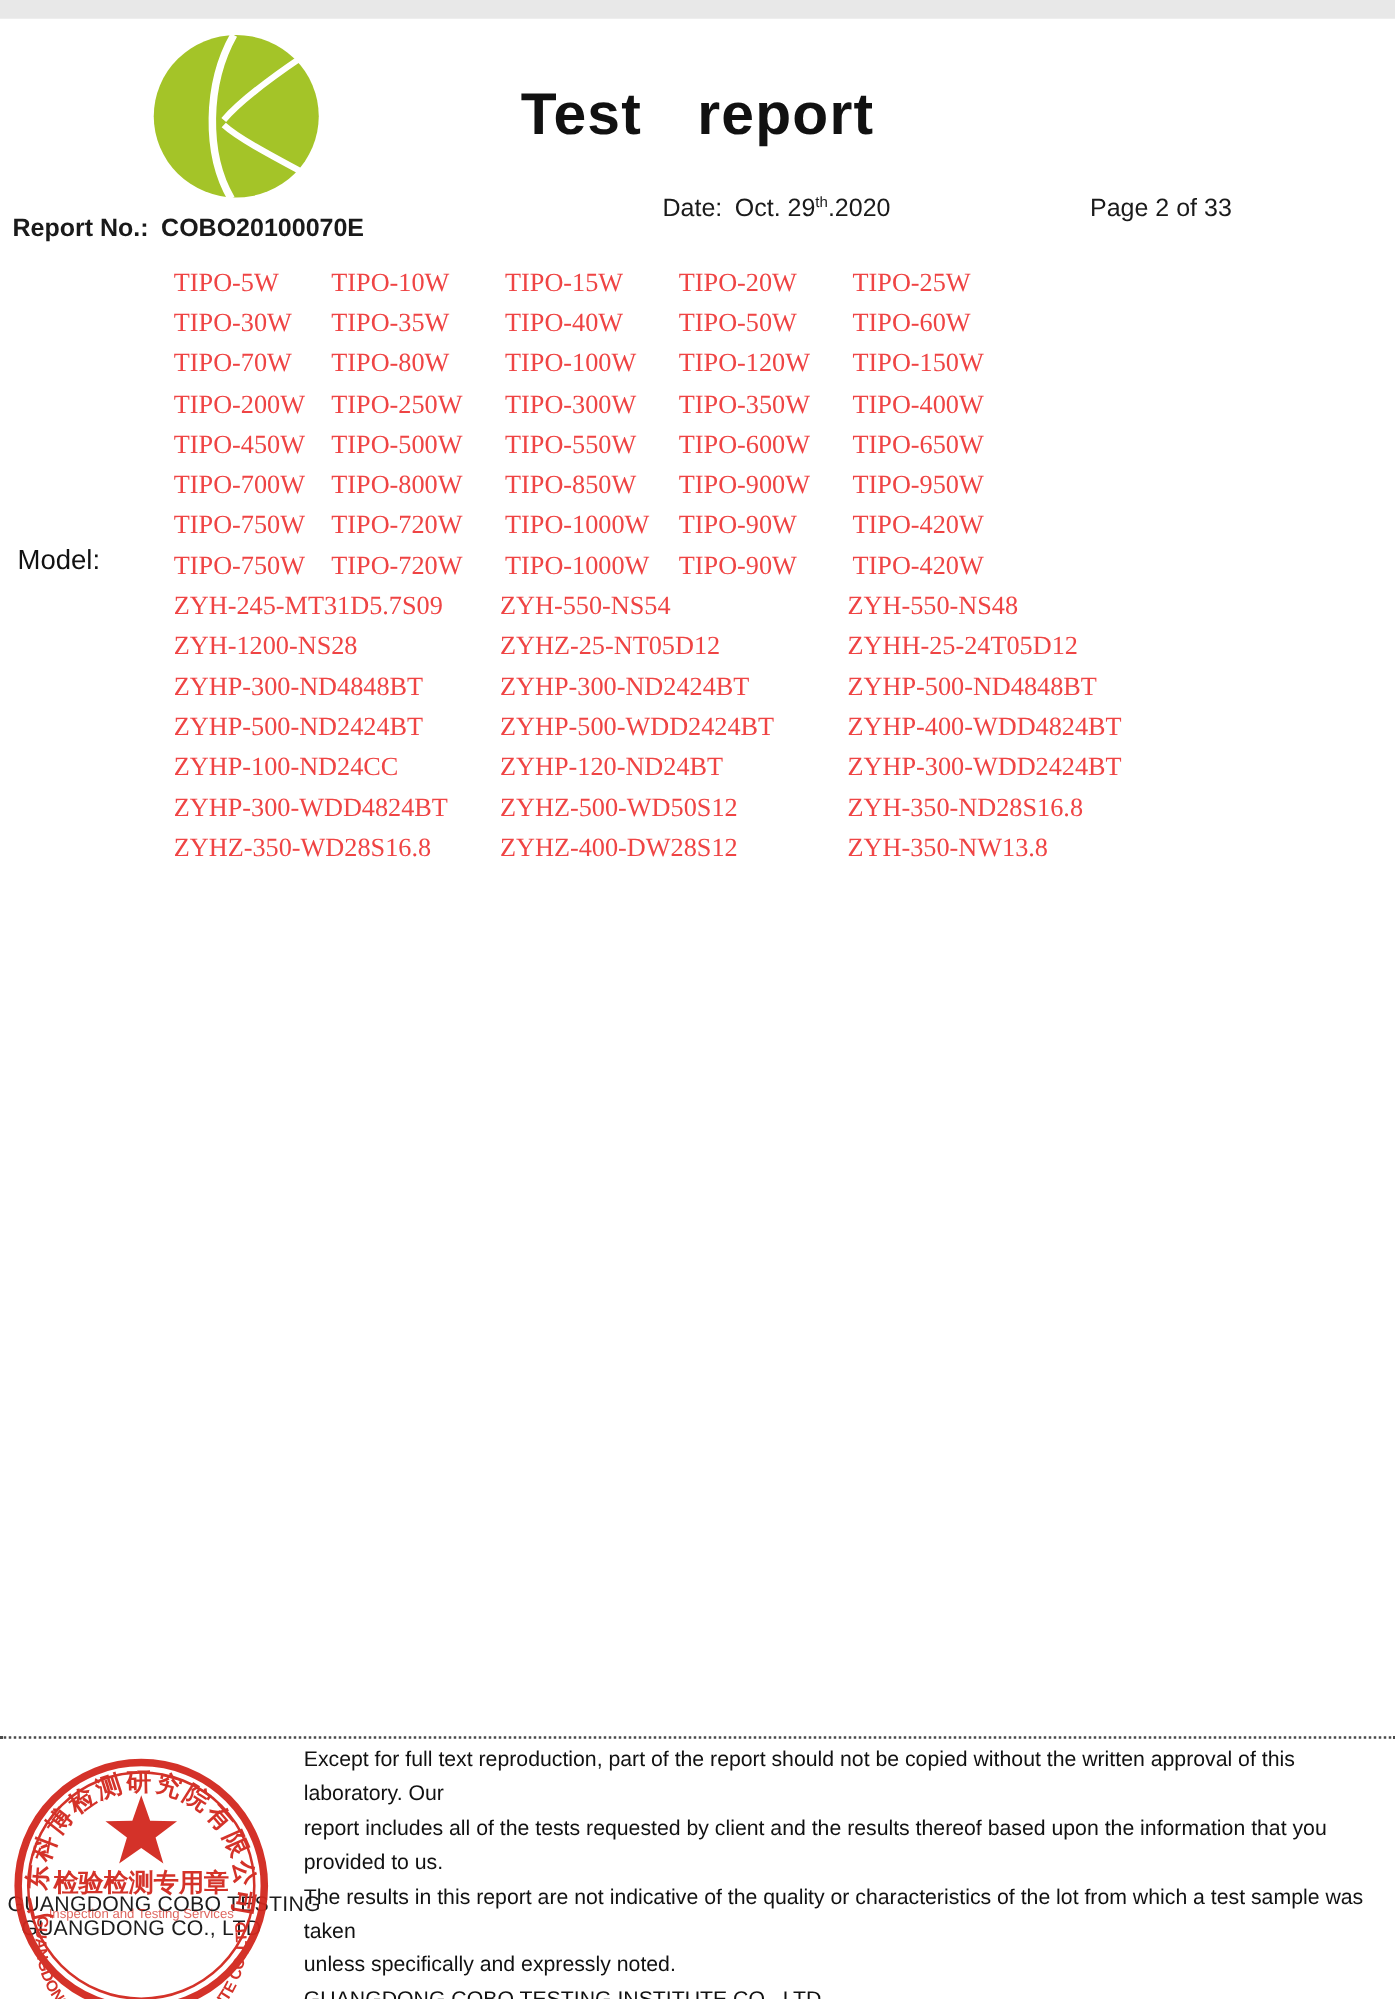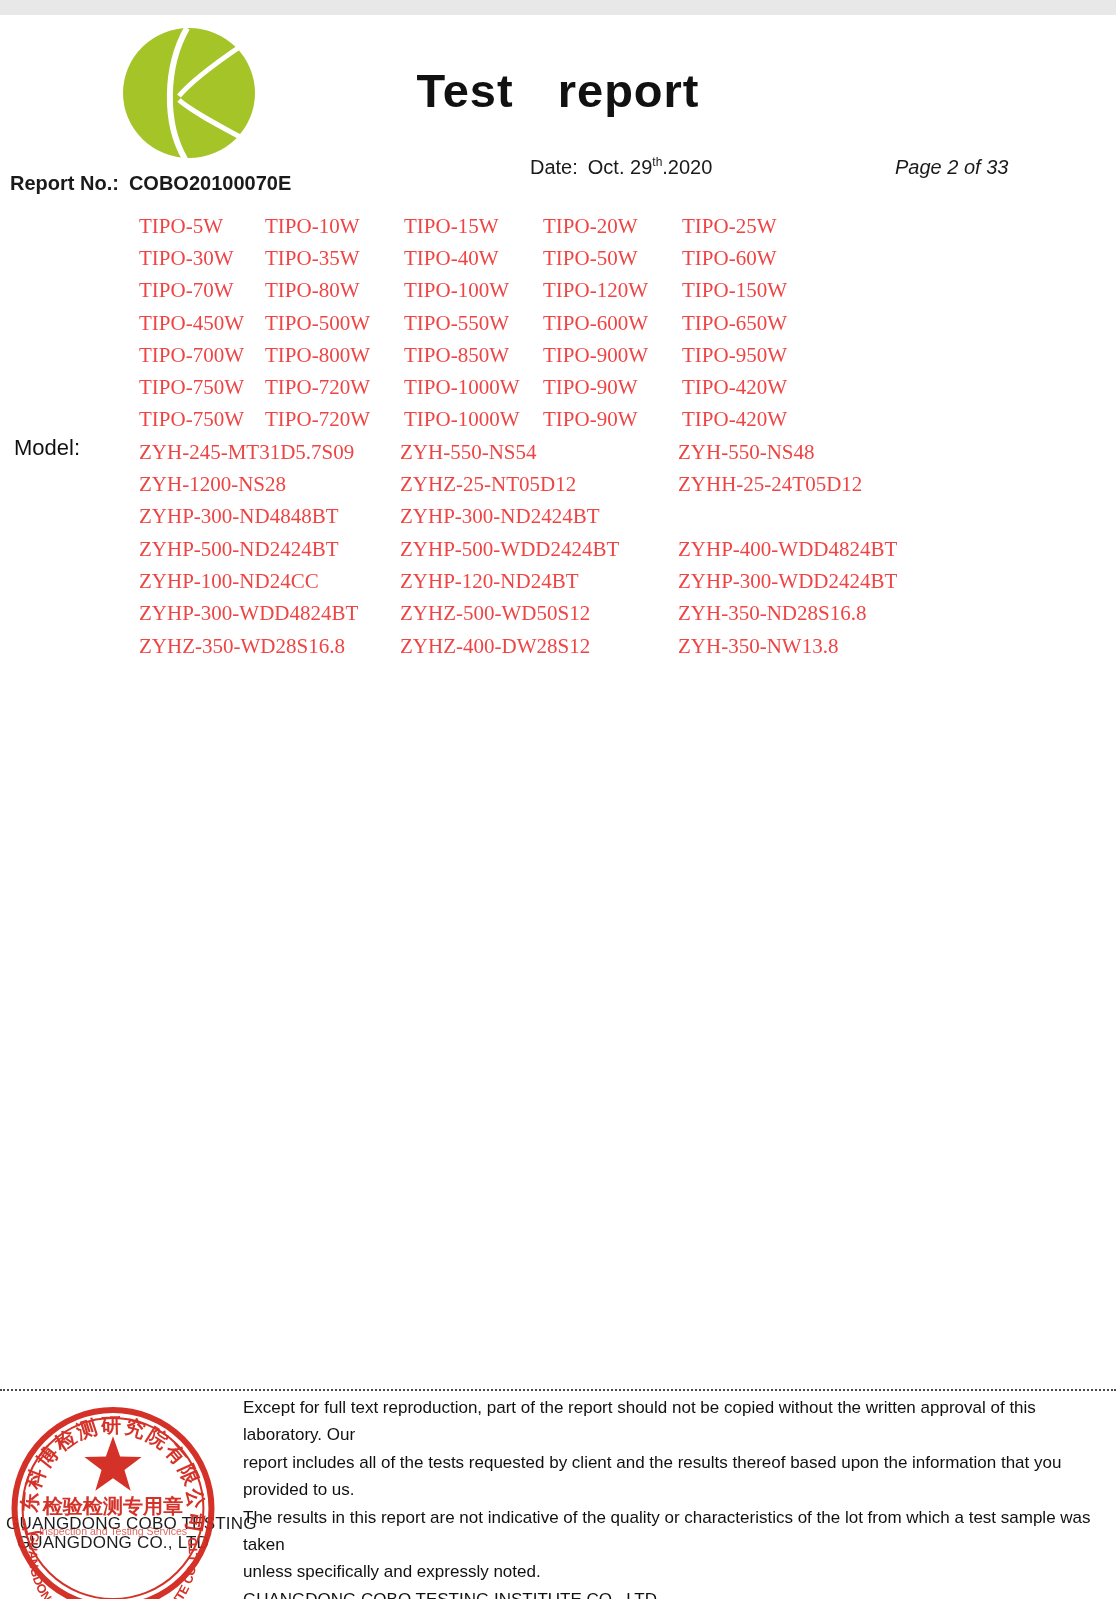--- a/index.html
+++ b/index.html
@@ -17,21 +17,21 @@
   .title{
     position:absolute;left:0;top:48px;width:100%;
     text-align:center;font-size:47px;font-weight:bold;
     letter-spacing:1px;word-spacing:30px;color:#111;
   }
   .meta{position:absolute;left:0;top:141px;width:100%;height:28px;font-size:20px;}
   .meta .lbl{margin-right:10px;}
   .report-no{position:absolute;left:10px;top:16px;font-weight:bold;}
   .date{position:absolute;left:530px;top:0;}
   .date sup{font-size:12px;line-height:0;}
-  .pageno{position:absolute;left:895px;top:0;font-style:italic;}
+  .pageno{position:absolute;left:872px;top:0;}
   
   .model-label{position:absolute;left:14px;top:420px;font-size:22px;color:#111;}
   .model-rows{
     position:absolute;left:139px;top:195px;width:880px;
     font-family:"Liberation Serif","DejaVu Serif",serif;
     font-size:21px;color:#ef4444;
   }
   .model-row{display:grid;height:32.3px;align-items:center;}
   .model-row.cols5{grid-template-columns:126px 139px 139px 139px auto;}
   .model-row.cols3{grid-template-columns:261px 278px auto;}
@@ -87,20 +87,27 @@
         <span class="model-cell">TIPO-60W</span>
       </div>
       <div class="model-row cols5">
         <span class="model-cell">TIPO-70W</span>
         <span class="model-cell">TIPO-80W</span>
         <span class="model-cell">TIPO-100W</span>
         <span class="model-cell">TIPO-120W</span>
         <span class="model-cell">TIPO-150W</span>
       </div>
       <div class="model-row cols5">
+        <span class="model-cell">TIPO-200W</span>
+        <span class="model-cell">TIPO-250W</span>
+        <span class="model-cell">TIPO-300W</span>
+        <span class="model-cell">TIPO-350W</span>
+        <span class="model-cell">TIPO-400W</span>
+      </div>
+      <div class="model-row cols5">
         <span class="model-cell">TIPO-450W</span>
         <span class="model-cell">TIPO-500W</span>
         <span class="model-cell">TIPO-550W</span>
         <span class="model-cell">TIPO-600W</span>
         <span class="model-cell">TIPO-650W</span>
       </div>
       <div class="model-row cols5">
         <span class="model-cell">TIPO-700W</span>
         <span class="model-cell">TIPO-800W</span>
         <span class="model-cell">TIPO-850W</span>
@@ -127,20 +134,21 @@
         <span class="model-cell">ZYH-550-NS48</span>
       </div>
       <div class="model-row cols3">
         <span class="model-cell">ZYH-1200-NS28</span>
         <span class="model-cell">ZYHZ-25-NT05D12</span>
         <span class="model-cell">ZYHH-25-24T05D12</span>
       </div>
       <div class="model-row cols3">
         <span class="model-cell">ZYHP-300-ND4848BT</span>
         <span class="model-cell">ZYHP-300-ND2424BT</span>
+        <span class="model-cell">ZYHP-500-ND4848BT</span>
       </div>
       <div class="model-row cols3">
         <span class="model-cell">ZYHP-500-ND2424BT</span>
         <span class="model-cell">ZYHP-500-WDD2424BT</span>
         <span class="model-cell">ZYHP-400-WDD4824BT</span>
       </div>
       <div class="model-row cols3">
         <span class="model-cell">ZYHP-100-ND24CC</span>
         <span class="model-cell">ZYHP-120-ND24BT</span>
         <span class="model-cell">ZYHP-300-WDD2424BT</span>

